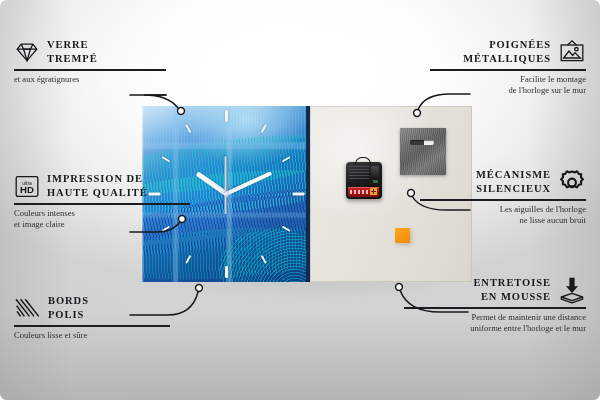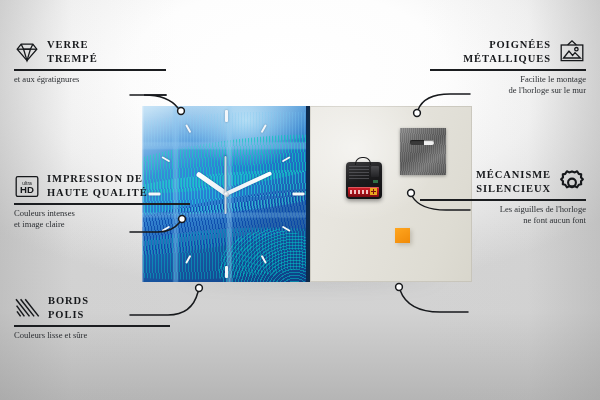--- a/index.html
+++ b/index.html
@@ -3,21 +3,21 @@
 <meta charset="utf-8">
 <title>Product Feature Infographic</title>
 <style>
   * { margin:0; padding:0; box-sizing:border-box; }
   html,body { width:600px; height:400px; overflow:hidden; }
   body {
     font-family:"Liberation Serif", serif;
     background:#ffffff;
     position:relative;
   }
-  #stage { position:absolute; inset:0; width:600px; height:400px; overflow:hidden; }
+  #stage { position:absolute; inset:0; width:600px; height:400px; overflow:hidden;border-radius:7px; }
 
   
   .bg-base {
     position:absolute; inset:0;
     background:
       radial-gradient(ellipse 70% 55% at 48% 18%, #ffffff 0%, #fdfdfd 38%, #f2f2f2 62%, #e2e2e2 82%, #d4d4d4 100%),
       linear-gradient(180deg,#ffffff 0%,#fbfbfb 45%,#e8e8e8 72%,#c9c9c9 95%,#c4c4c4 100%);
   }
   .bg-vig {
     position:absolute; inset:0;
@@ -393,18 +393,38 @@
                    -1.9,1.9 0.2,3.0 -2.4,0.5 -1.7,2.6 -2.2,-1.1 -2.9,1.0
                    -2.9,-1.0 -2.2,1.1 -1.7,-2.6 -2.4,-0.5 0.2,-3.0 -1.9,-1.9
                    1.9,-1.9 -0.2,-3.0 2.4,-0.5 1.7,-2.6 2.2,1.1 Z"></path>
           <circle cx="14" cy="13.5" r="3.9"></circle>
         </g>
       </svg>
     </div>
     <div class="co-rule"></div>
     <div class="co-sub">
       <div>Les aiguilles de l'horloge</div>
-      <div>ne font aucun font</div>
-    </div>
-  </div>
-
+      <div>ne lisse aucun bruit</div>
+    </div>
+  </div>
+
+  <div class="callout co-right" id="co-entre">
+    <div class="co-head">
+      <div class="co-title">
+        <div>ENTRETOISE</div>
+        <div>EN MOUSSE</div>
+      </div>
+      <svg class="ico" width="28" height="28" viewBox="0 0 28 28">
+        <g fill="none" stroke="#16181b" stroke-width="1.4" stroke-linejoin="round">
+          <path d="M11.4,1.8 h5.2 v8.4 h3.4 L14,17.0 L8.0,10.2 h3.4 Z" fill="#16181b" stroke="none"></path>
+          <path d="M14,17.4 L3.4,21.0 L14,24.6 L24.6,21.0 Z"></path>
+          <path d="M3.4,21.0 v2.2 L14,26.8 L24.6,23.2 V21.0"></path>
+        </g>
+      </svg>
+    </div>
+    <div class="co-rule"></div>
+    <div class="co-sub">
+      <div>Permet de maintenir une distance</div>
+      <div>uniforme entre l'horloge et le mur</div>
+    </div>
+  </div>
 
 </div>
 
 </body></html>

